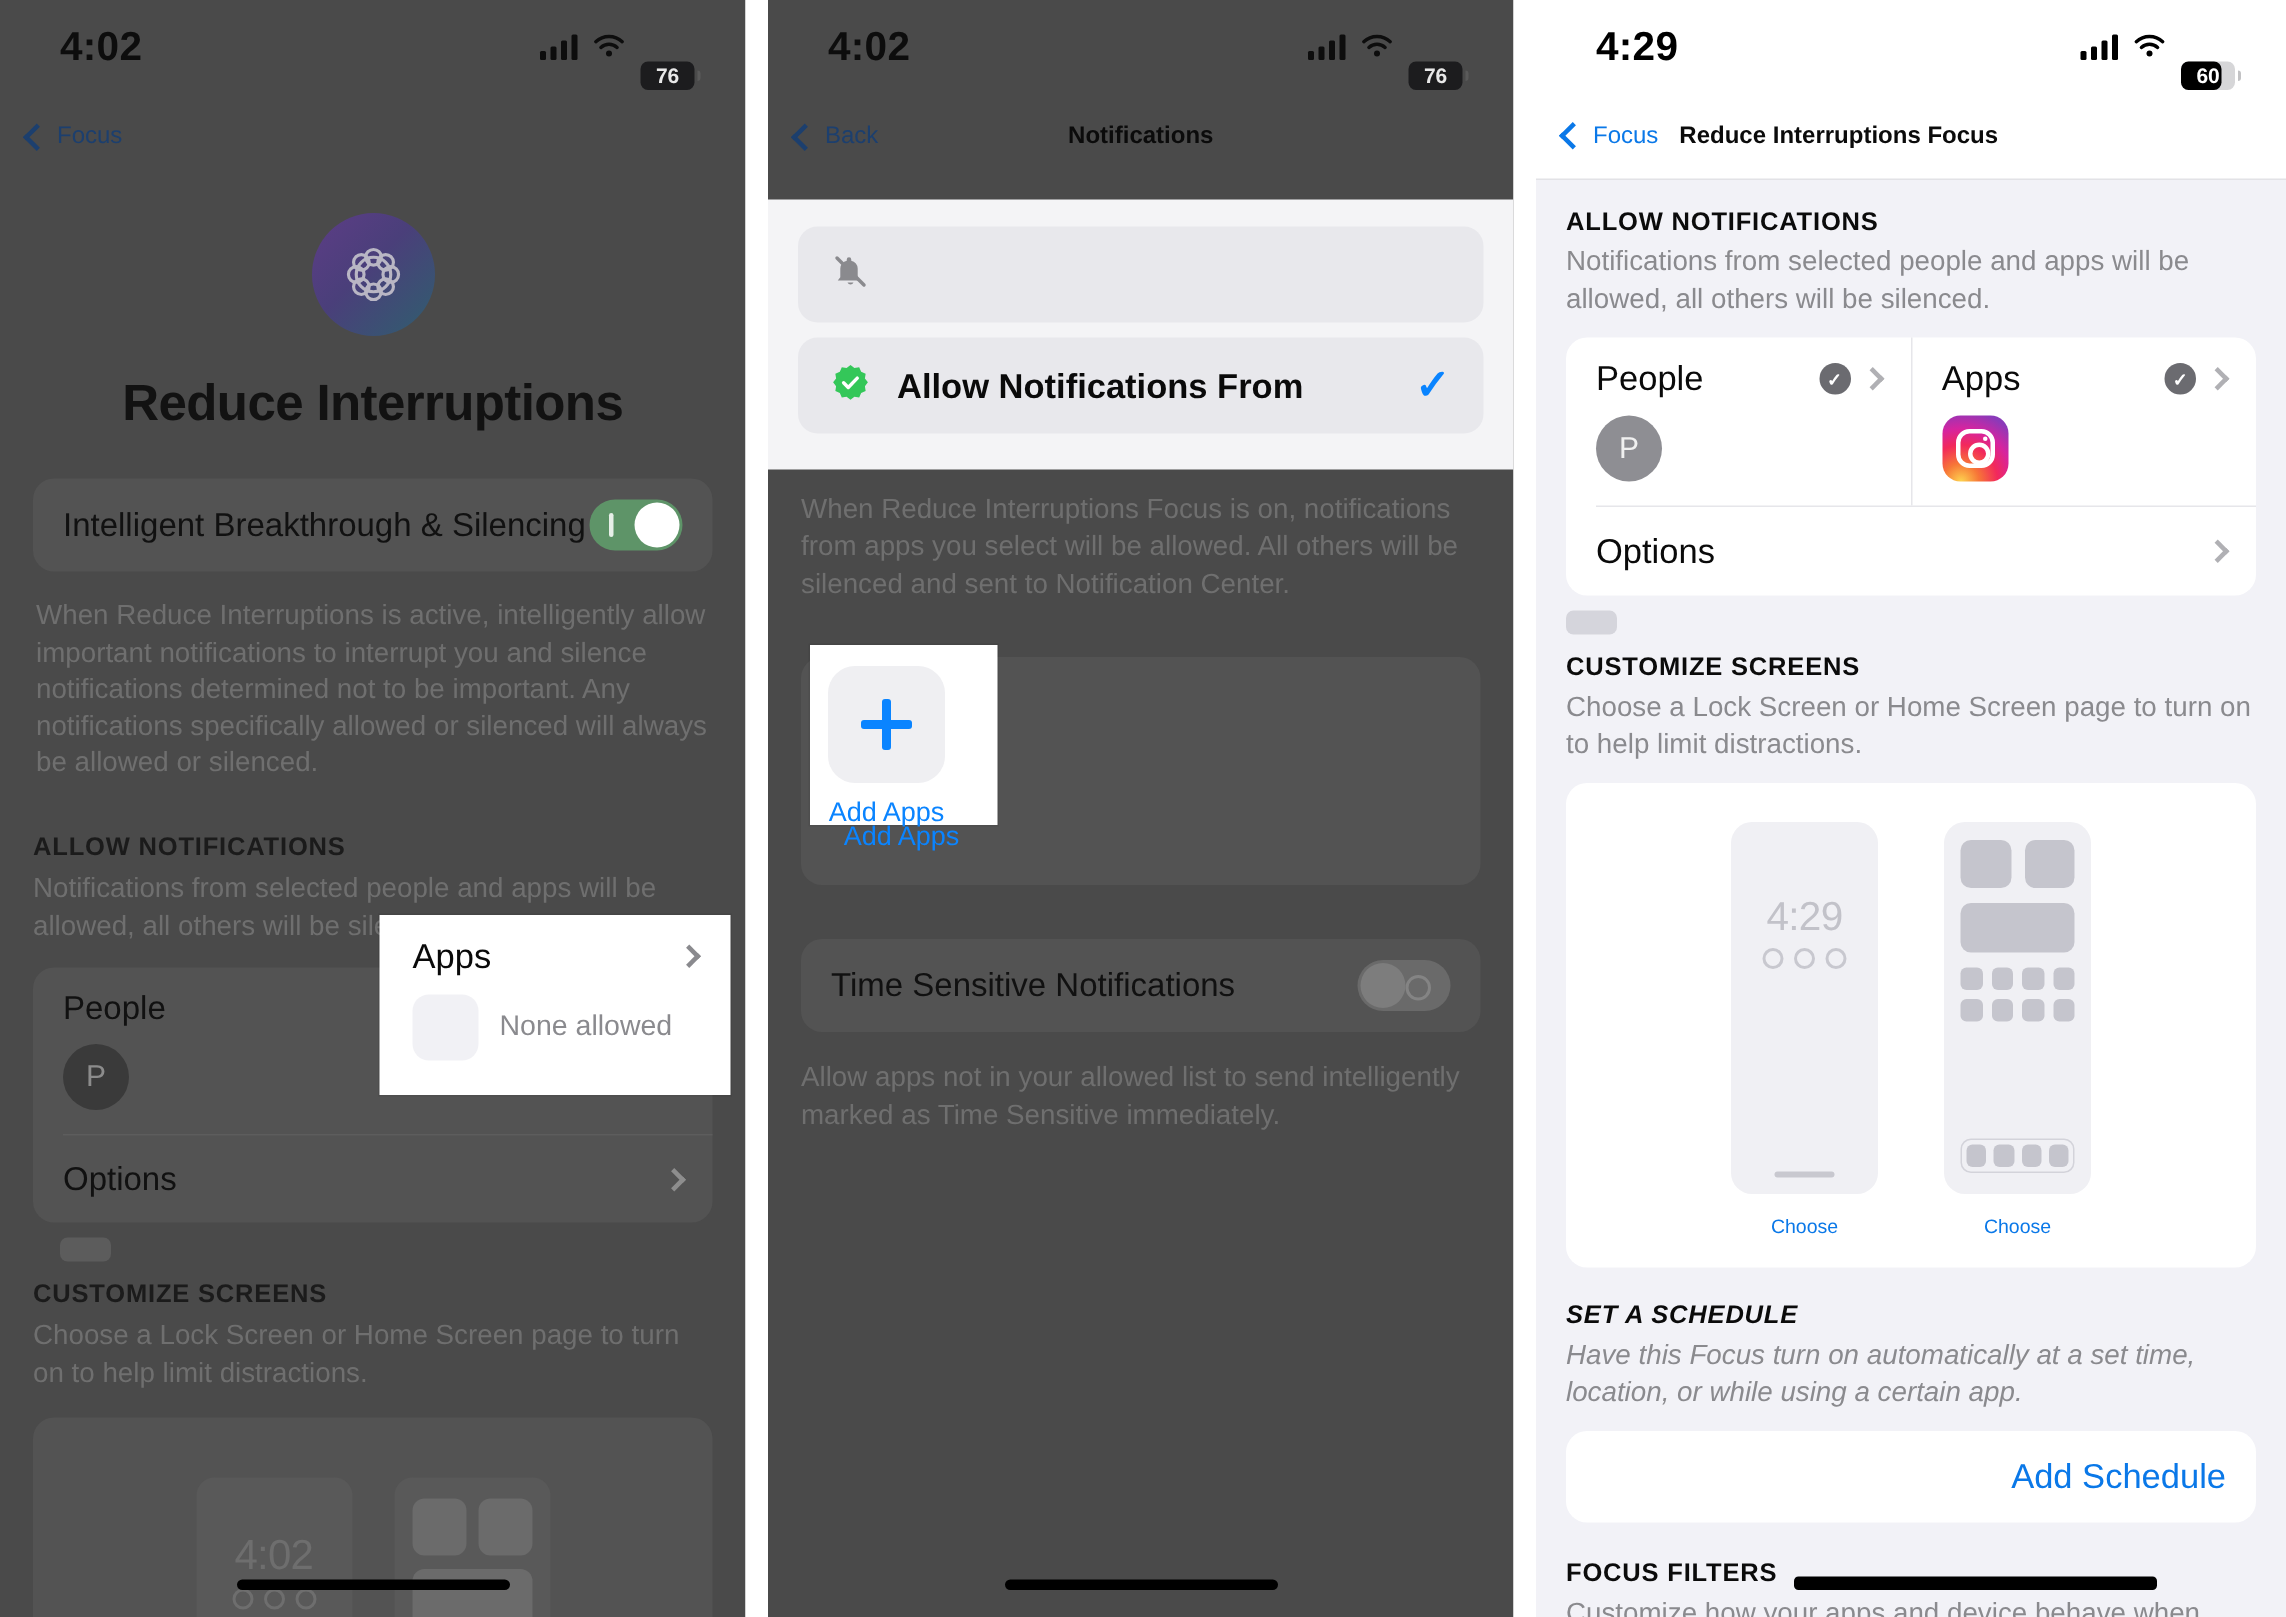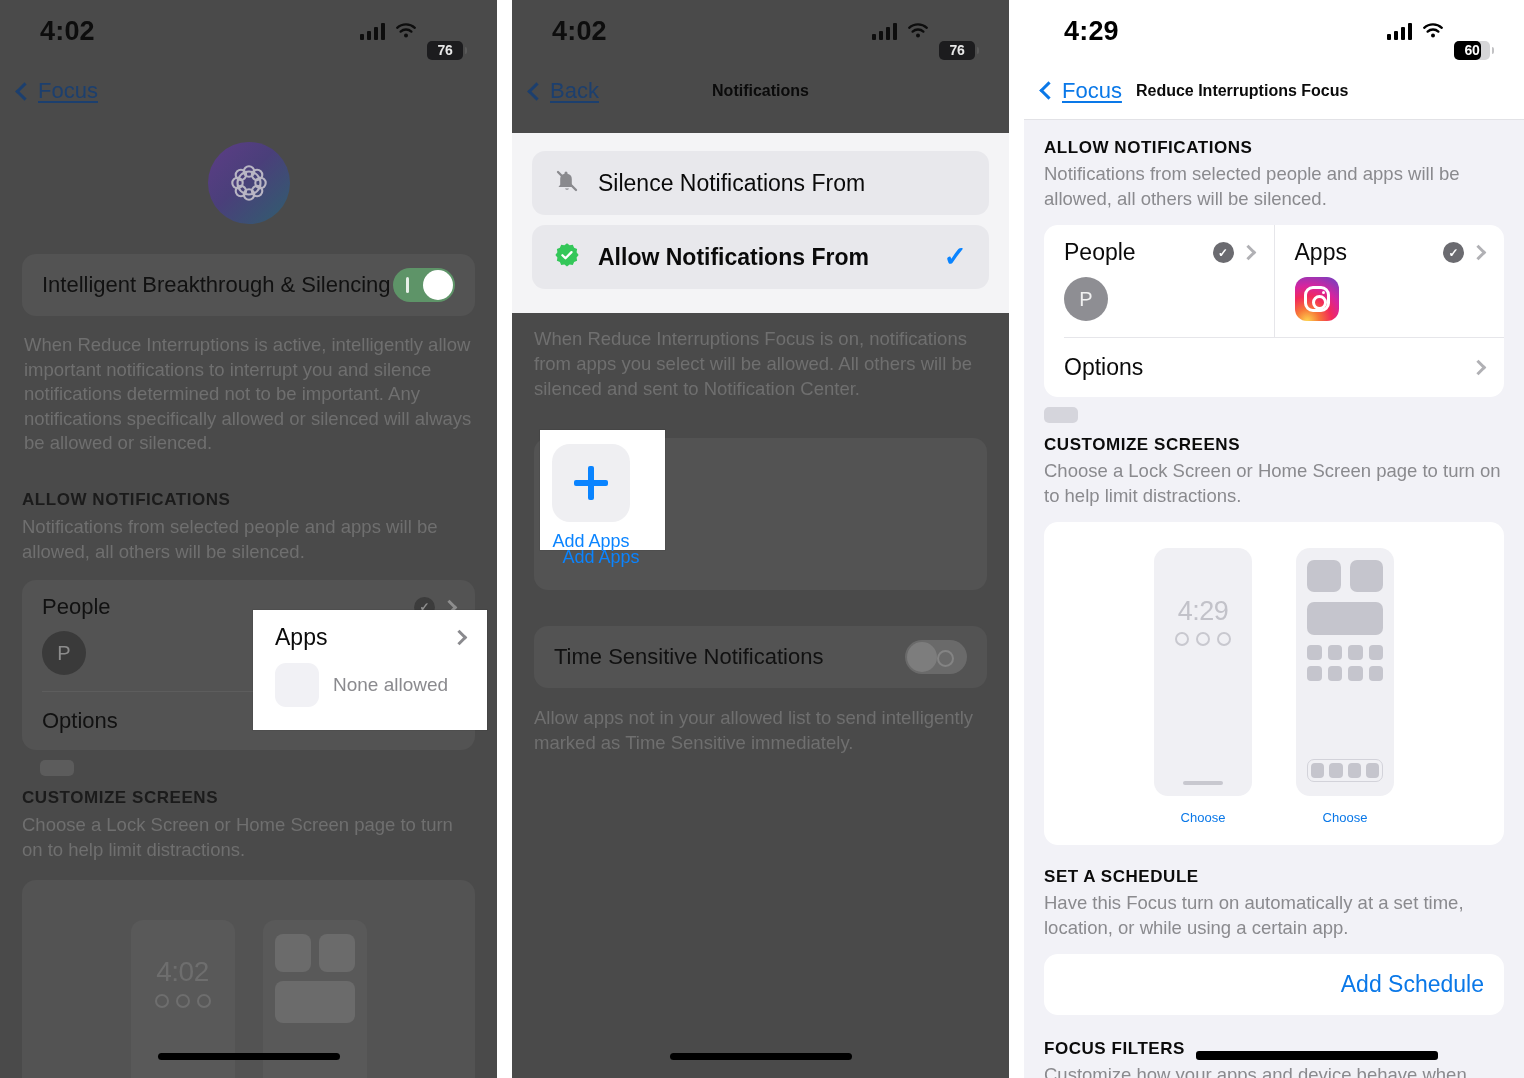--- a/index.html
+++ b/index.html
@@ -78,21 +78,21 @@
     height: 58px;
     display: flex; align-items: center;
     padding: 0 18px;
   }
   .nav-back { display:flex; align-items:center; gap:7px; cursor:pointer; }
   .chev-l {
     width:13px; height:13px; border-left:3.4px solid currentColor; border-bottom:3.4px solid currentColor;
     transform: rotate(45deg); display:inline-block;
   }
   .nav-back-label {
-    font-size: 22px; text-decoration: underline; text-underline-offset: 3px;
+    font-size: 16px; text-underline-offset: 3px;
   }
   .nav-title {
     font-size: 16px; font-weight: 700; color:#0b0b0b;
   }
   .nav-title.center {
     position:absolute; left:0; right:0; text-align:center; pointer-events:none;
   }
 
   
   .dark .nav-back { color:#1c3f6e; }
@@ -303,20 +303,21 @@
               <circle cx="22" cy="33.5" r="5.2"></circle>
             <circle cx="10.5" cy="22" r="5.2"></circle>
               <circle cx="33.5" cy="22" r="5.2"></circle>
             <circle cx="13.9" cy="13.9" r="5.2"></circle>
               <circle cx="30.1" cy="13.9" r="5.2"></circle>
             <circle cx="13.9" cy="30.1" r="5.2"></circle>
               <circle cx="30.1" cy="30.1" r="5.2"></circle>
           </g>
         </svg>
       </div>
+      <div class="focus-title">Reduce Interruptions</div>
     </div>
 
     <div class="block" style="margin-top:30px;">
       <div class="card-dim row" style="padding:14px 20px;">
         <span class="row-label lbl-txt">Intelligent Breakthrough &amp; Silencing</span>
         <span class="toggle on">
             <span class="knob"></span>
           </span>
       </div>
       <div class="sec-sub dim-txt" style="margin:17px 2px 0;">When Reduce Interruptions is active, intelligently allow important notifications to interrupt you and silence notifications determined not to be important. Any notifications specifically allowed or silenced will always be allowed or silenced.</div>
@@ -449,21 +450,20 @@
 
     <div class="white-band" style="top:133px;height:180px;">
       <div class="menu-item" style="margin-top:18px;">
         <span>
           <svg width="26" height="26" viewBox="0 0 26 26">
               <path d="M6.5 19h13l-1.7-2.2V11a5.3 5.3 0 00-4.3-5.2V5a1.5 1.5 0 10-3 0v.8A5.3 5.3 0 006.2 11v5.8L4.5 19z" fill="#8a8a8e"></path>
               <path d="M11 20.4a2.2 2.2 0 004 0z" fill="#8a8a8e"></path>
               <path d="M4 4l18 18" stroke="#8a8a8e" stroke-width="2.3" stroke-linecap="round"></path>
             </svg>
         </span>
-        <span class="mi-label">Silence Notifications From</span>
       </div>
       <div class="menu-item" style="margin-top:10px;">
         <span>
           <svg width="26" height="26" viewBox="0 0 26 26">
               <path d="M13 1.3l2.6 2 3.2-.5 1.3 3 3 1.3-.5 3.2 2 2.6-2 2.6.5 3.2-3 1.3-1.3 3-3.2-.5-2.6 2-2.6-2-3.2.5-1.3-3-3-1.3.5-3.2-2-2.6 2-2.6-.5-3.2 3-1.3 1.3-3 3.2.5z" fill="#34c759"></path>
               <path d="M8.4 13.2l3.1 3.1 6-6.2" stroke="#fff" stroke-width="2.3" fill="none" stroke-linecap="round" stroke-linejoin="round"></path>
             </svg>
         </span>
         <span class="mi-label bold">Allow Notifications From</span>
         <span class="tick">✓</span>
@@ -602,21 +602,21 @@
                 <span class="hs-dk"></span>
                 <span class="hs-dk"></span>
                 <span class="hs-dk"></span>
               </div>
           </div>
           <div class="choose">Choose</div>
         </div>
       </div>
     </div>
 
-    <div style="padding:22px 20px 0;">
+    <div style="padding:22px 20px 0;font-style:italic;">
       <div class="sec-header">SET A SCHEDULE</div>
       <div class="sec-sub" style="margin-top:4px;">Have this Focus turn on automatically at a set time, location, or while using a certain app.</div>
     </div>
     <div class="add-sched" style="margin-top:13px;">Add Schedule</div>
 
     <div style="padding:24px 20px 0;">
       <div class="sec-header">FOCUS FILTERS</div>
       <div class="sec-sub" style="margin-top:4px;">Customize how your apps and device behave when</div>
     </div>
 

